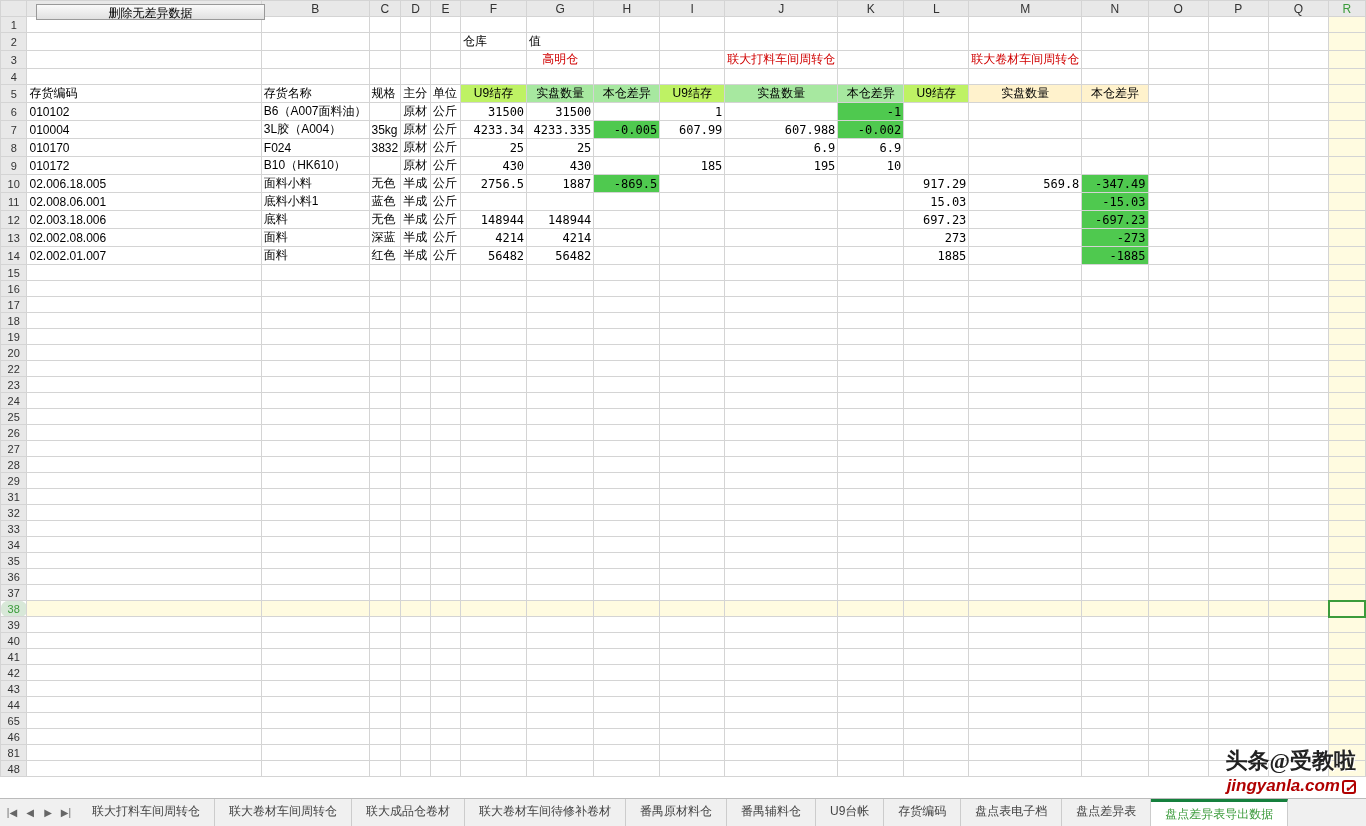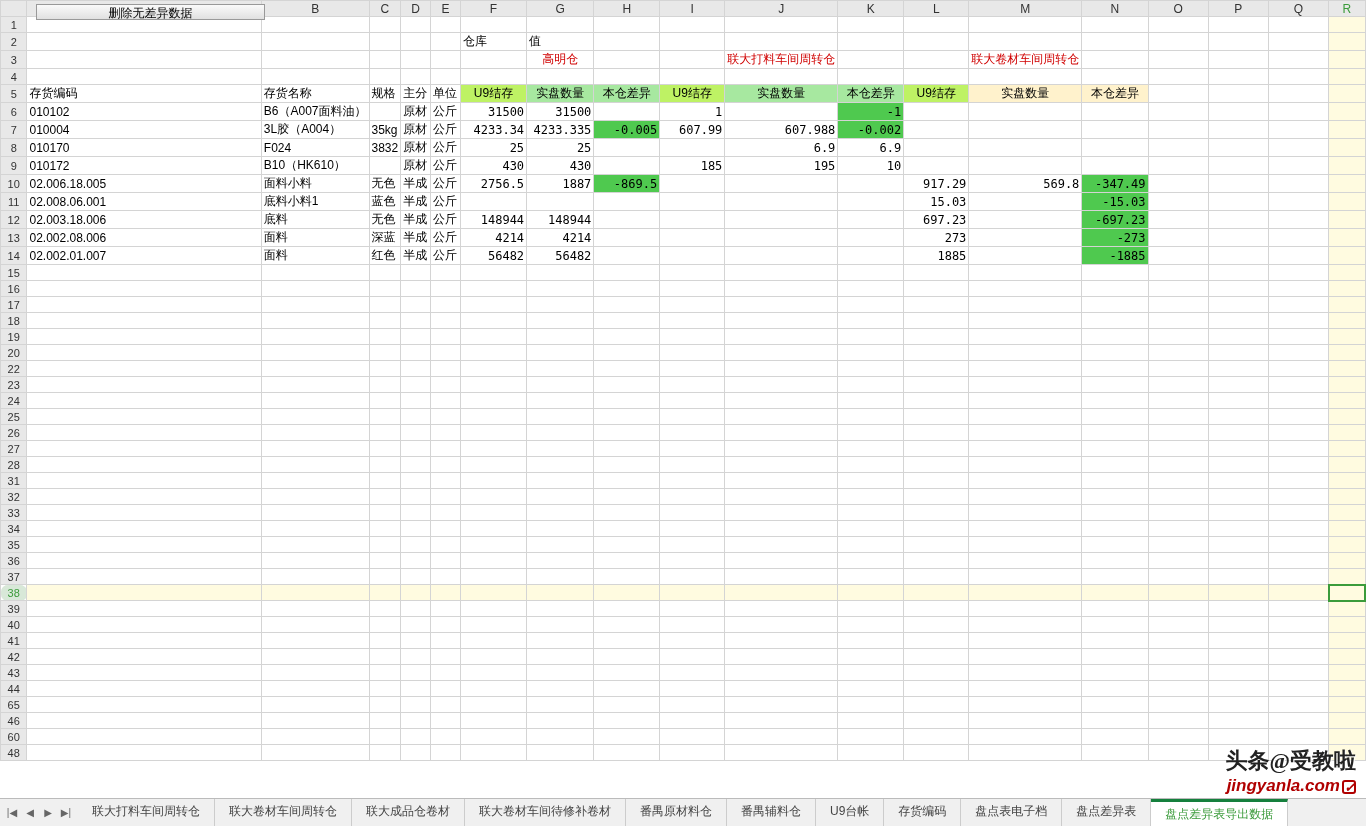--- a/index.html
+++ b/index.html
@@ -664,20 +664,41 @@
           <td></td>
           <td></td>
           <td></td>
           <td></td>
           <td></td>
           <td></td>
           <td></td>
           <td class="sel-col"></td>
         </tr>
         <tr>
+          <th class="row-hdr">29</th>
+          <td></td>
+          <td></td>
+          <td></td>
+          <td></td>
+          <td></td>
+          <td></td>
+          <td></td>
+          <td></td>
+          <td></td>
+          <td></td>
+          <td></td>
+          <td></td>
+          <td></td>
+          <td></td>
+          <td></td>
+          <td></td>
+          <td></td>
+          <td class="sel-col"></td>
+        </tr>
+        <tr>
           <th class="row-hdr">31</th>
           <td></td>
           <td></td>
           <td></td>
           <td></td>
           <td></td>
           <td></td>
           <td></td>
           <td></td>
           <td></td>
@@ -1000,21 +1021,21 @@
           <td></td>
           <td></td>
           <td></td>
           <td></td>
           <td></td>
           <td></td>
           <td></td>
           <td class="sel-col"></td>
         </tr>
         <tr>
-          <th class="row-hdr">60</th>
+          <th class="row-hdr">81</th>
           <td></td>
           <td></td>
           <td></td>
           <td></td>
           <td></td>
           <td></td>
           <td></td>
           <td></td>
           <td></td>
           <td></td>

